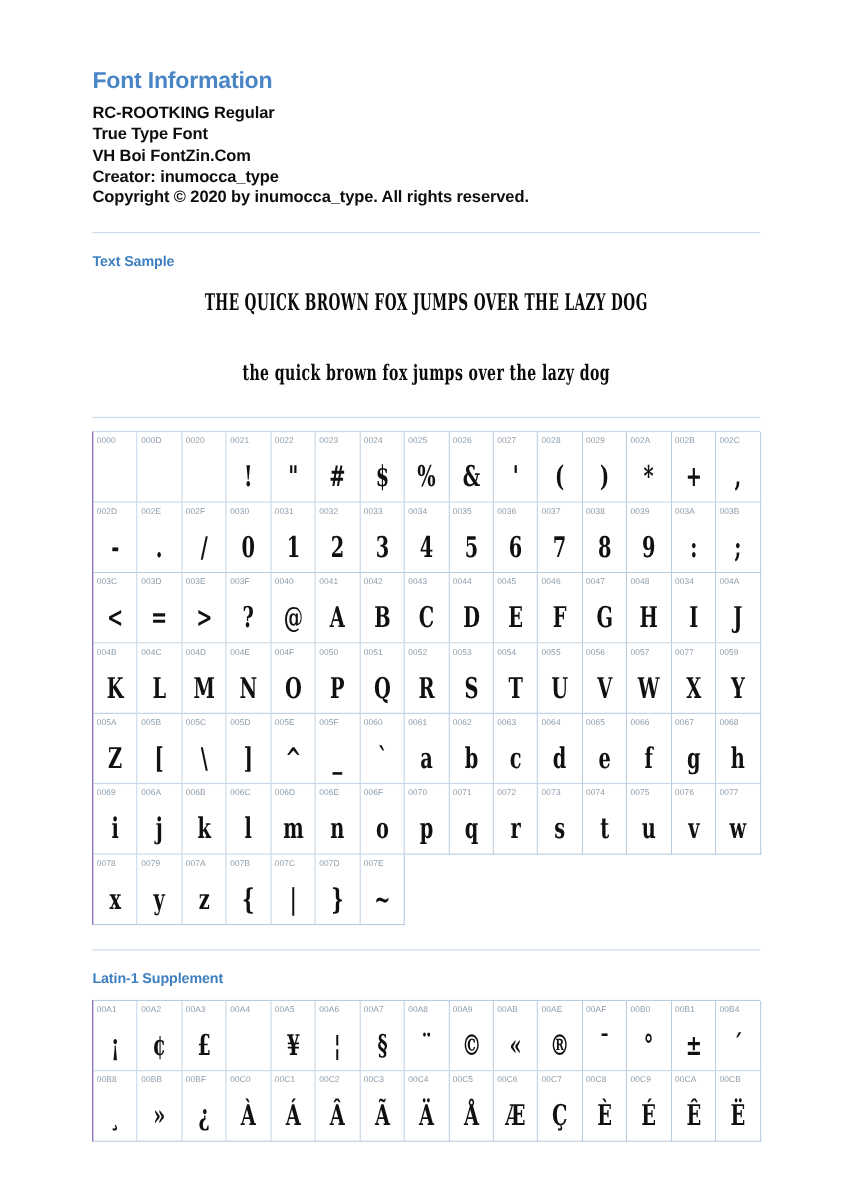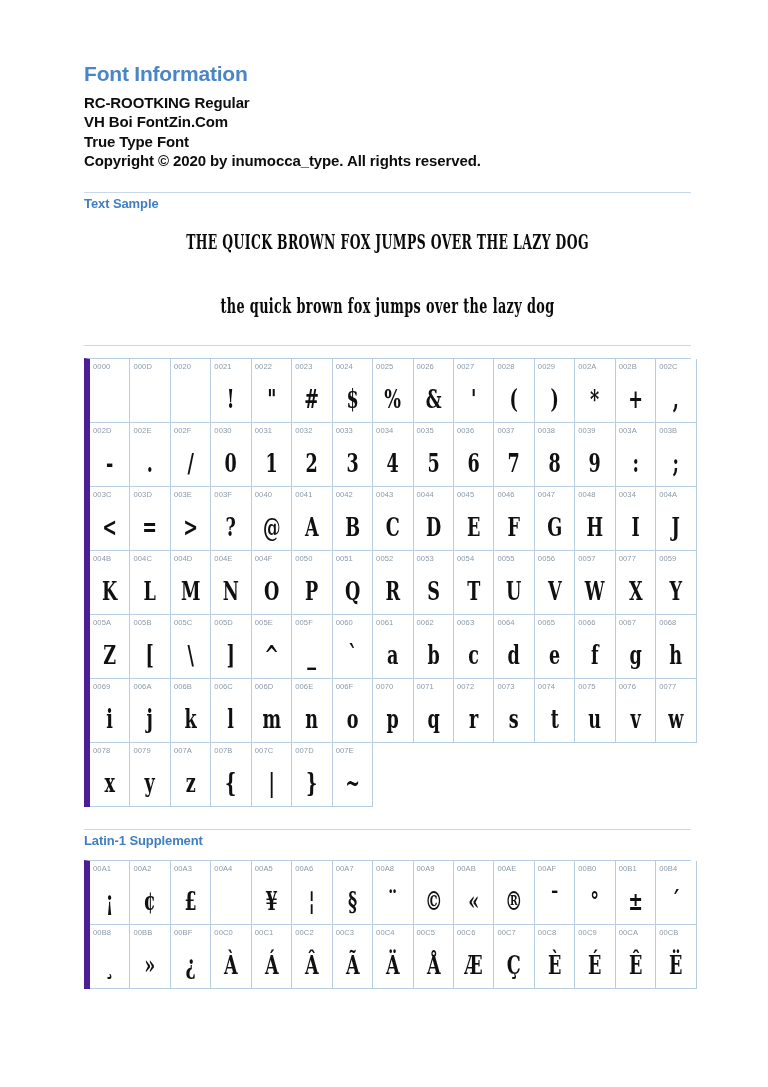--- a/index.html
+++ b/index.html
@@ -60,21 +60,21 @@
   .rule {
     height: 1px;
     background: #c9d8e6;
     width: 607px;
     margin: 0;
   }
   .section-title {
     font-size: 13px;
     font-weight: bold;
     color: #3f7fbf;
-    margin: 3px 0 0 0;
+    margin: 18px 0 0 0;
     letter-spacing: -0.1px;
   }
 
   
   .sample-area {
     height: 112px;
     position: relative;
   }
   .sample-line {
     text-align: center;
@@ -102,21 +102,21 @@
     transform: scaleY(1.45) scaleX(0.95);
     transform-origin: center top;
   }
 
   
   .grid {
     margin-top: 12px;
     display: grid;
     grid-template-columns: repeat(15, 40.45px);
     border-top: 1px solid #b8cde0;
-    border-left: 6px solid #4c1d95;
+    border-left: 1px solid #4c1d95;
     width: 607px;
     box-sizing: border-box;
   }
   .cell {
     border-right: 1px solid #b8cde0;
     border-bottom: 1px solid #b8cde0;
     height: 64px;
     box-sizing: border-box;
     position: relative;
     background: #ffffff;
@@ -155,22 +155,23 @@
 </style>
 </head>
 <body>
 
 <div class="page">
   <div class="content">
 
     <div class="info-block">
       <h1 class="doc-title">Font Information</h1>
       <div class="info-line">RC-ROOTKING Regular</div>
+      <div class="info-line">True Type Font</div>
       <div class="info-line">VH Boi FontZin.Com</div>
-      <div class="info-line">True Type Font</div>
+      <div class="info-line">Creator: inumocca_type</div>
       <div class="info-line">Copyright © 2020 by inumocca_type. All rights reserved.</div>
     </div>
 
     <div class="section">
       <div class="rule"></div>
       <h2 class="section-title">Text Sample</h2>
       <div class="sample-area">
         <div class="sample-line sample-upper">THE QUICK BROWN FOX JUMPS OVER THE LAZY DOG</div>
         <div class="sample-line sample-lower">the quick brown fox jumps over the lazy dog</div>
       </div>

